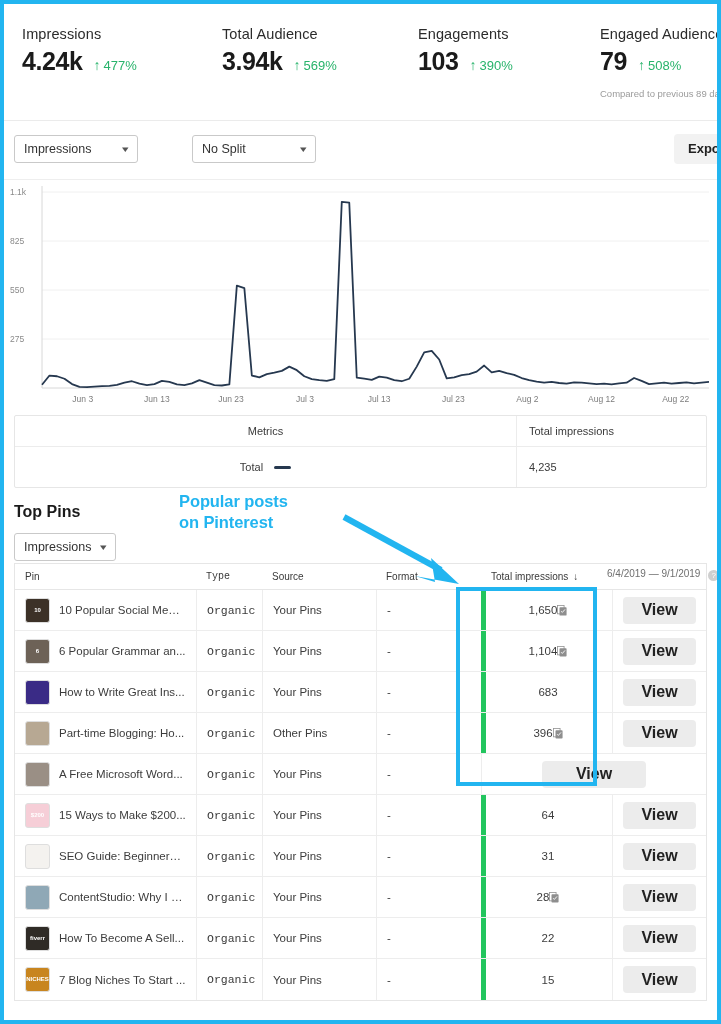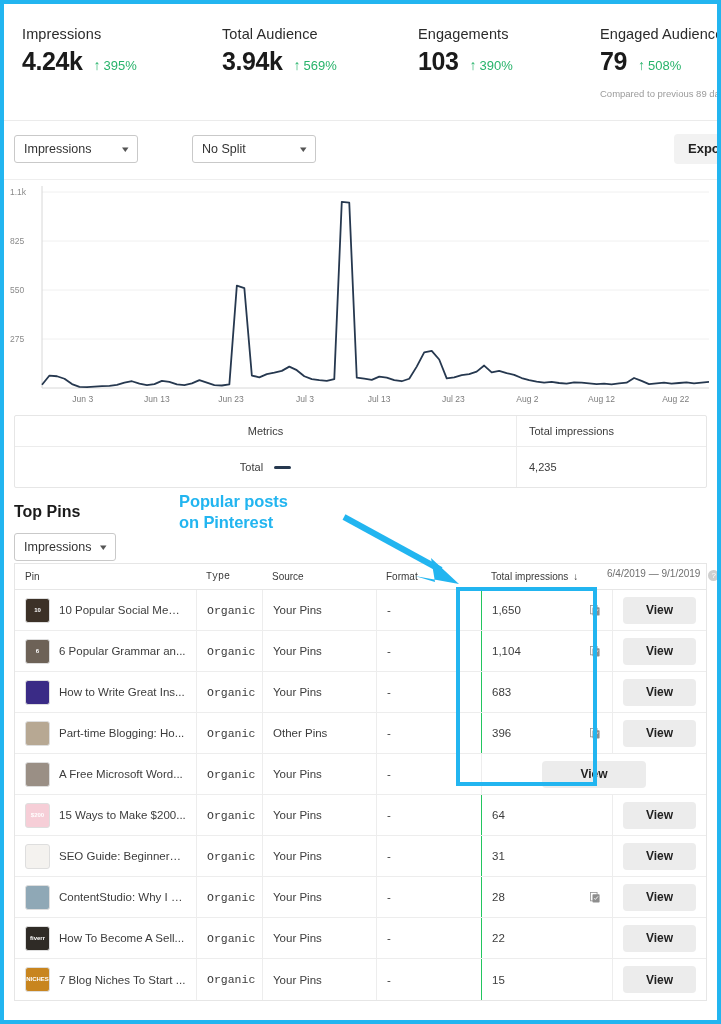--- a/index.html
+++ b/index.html
@@ -232,21 +232,21 @@
     padding: 0 10px;
     font-size: 11.5px;
     color: #3c3c3c;
     overflow: hidden;
     white-space: nowrap;
   }
   .c-pin   { width: 181px; display: flex; align-items: center; gap: 9px; }
   .c-type  { width: 66px; border-left: 1px solid #ededed; height: 100%; display:flex; align-items:center;font-family:Liberation Mono, monospace;}
   .c-src   { width: 114px; border-left: 1px solid #ededed; height: 100%; display:flex; align-items:center;}
   .c-fmt   { width: 105px; border-left: 1px solid #ededed; height: 100%; display:flex; align-items:center;}
-  .c-imp   { width: 131px; border-left: 1px solid #22c55e; height: 100%; display:flex; align-items:center; justify-content: space-between; padding-right: 12px;}
+  .c-imp   { width: 131px; border-left: 5px solid #22c55e; height: 100%; display:flex; align-items:center; justify-content: center; padding-right: 12px;}
   .c-act   { flex: 1; border-left: 1px solid #ededed; height: 100%; display:flex; align-items:center; justify-content:center;}
   .pt-head .c-type, .pt-head .c-src, .pt-head .c-fmt, .pt-head .c-imp, .pt-head .c-act { border-left: none; }
   .thumb {
     width: 25px;
     height: 25px;
     border-radius: 3px;
     flex: 0 0 auto;
     background-size: cover;
     border: 1px solid #dedede;
     box-sizing: border-box;
@@ -268,21 +268,21 @@
     flex: 0 0 auto;
     opacity: .62;
   }
   .view-btn {
     width: 104px;
     height: 27px;
     background: #ececec;
     border: none;
     border-radius: 4px;
     font-family: inherit;
-    font-size: 12px;
+    font-size: 16px;
     font-weight: bold;
     color: #222;
     cursor: pointer;
   }
   .sort-arrow { font-size: 10px; margin-left: 5px; }
 
   
   .annot-text {
     position: absolute;
     left: 175px;
@@ -317,21 +317,21 @@
 <div id="page">
 
   <div class="kpi-strip">
 
     <div class="kpi" style="left:18px;">
       <div class="kpi-label">Impressions</div>
       <div class="kpi-row">
         <span class="kpi-value">4.24k</span>
         <span class="kpi-delta">
           <span class="kpi-arrow">↑</span>
-          <span>395%</span>
+          <span>477%</span>
         </span>
       </div>
     </div>
 
     <div class="kpi" style="left:218px;">
       <div class="kpi-label">Total Audience</div>
       <div class="kpi-row">
         <span class="kpi-value">3.94k</span>
         <span class="kpi-delta">
           <span class="kpi-arrow">↑</span>

